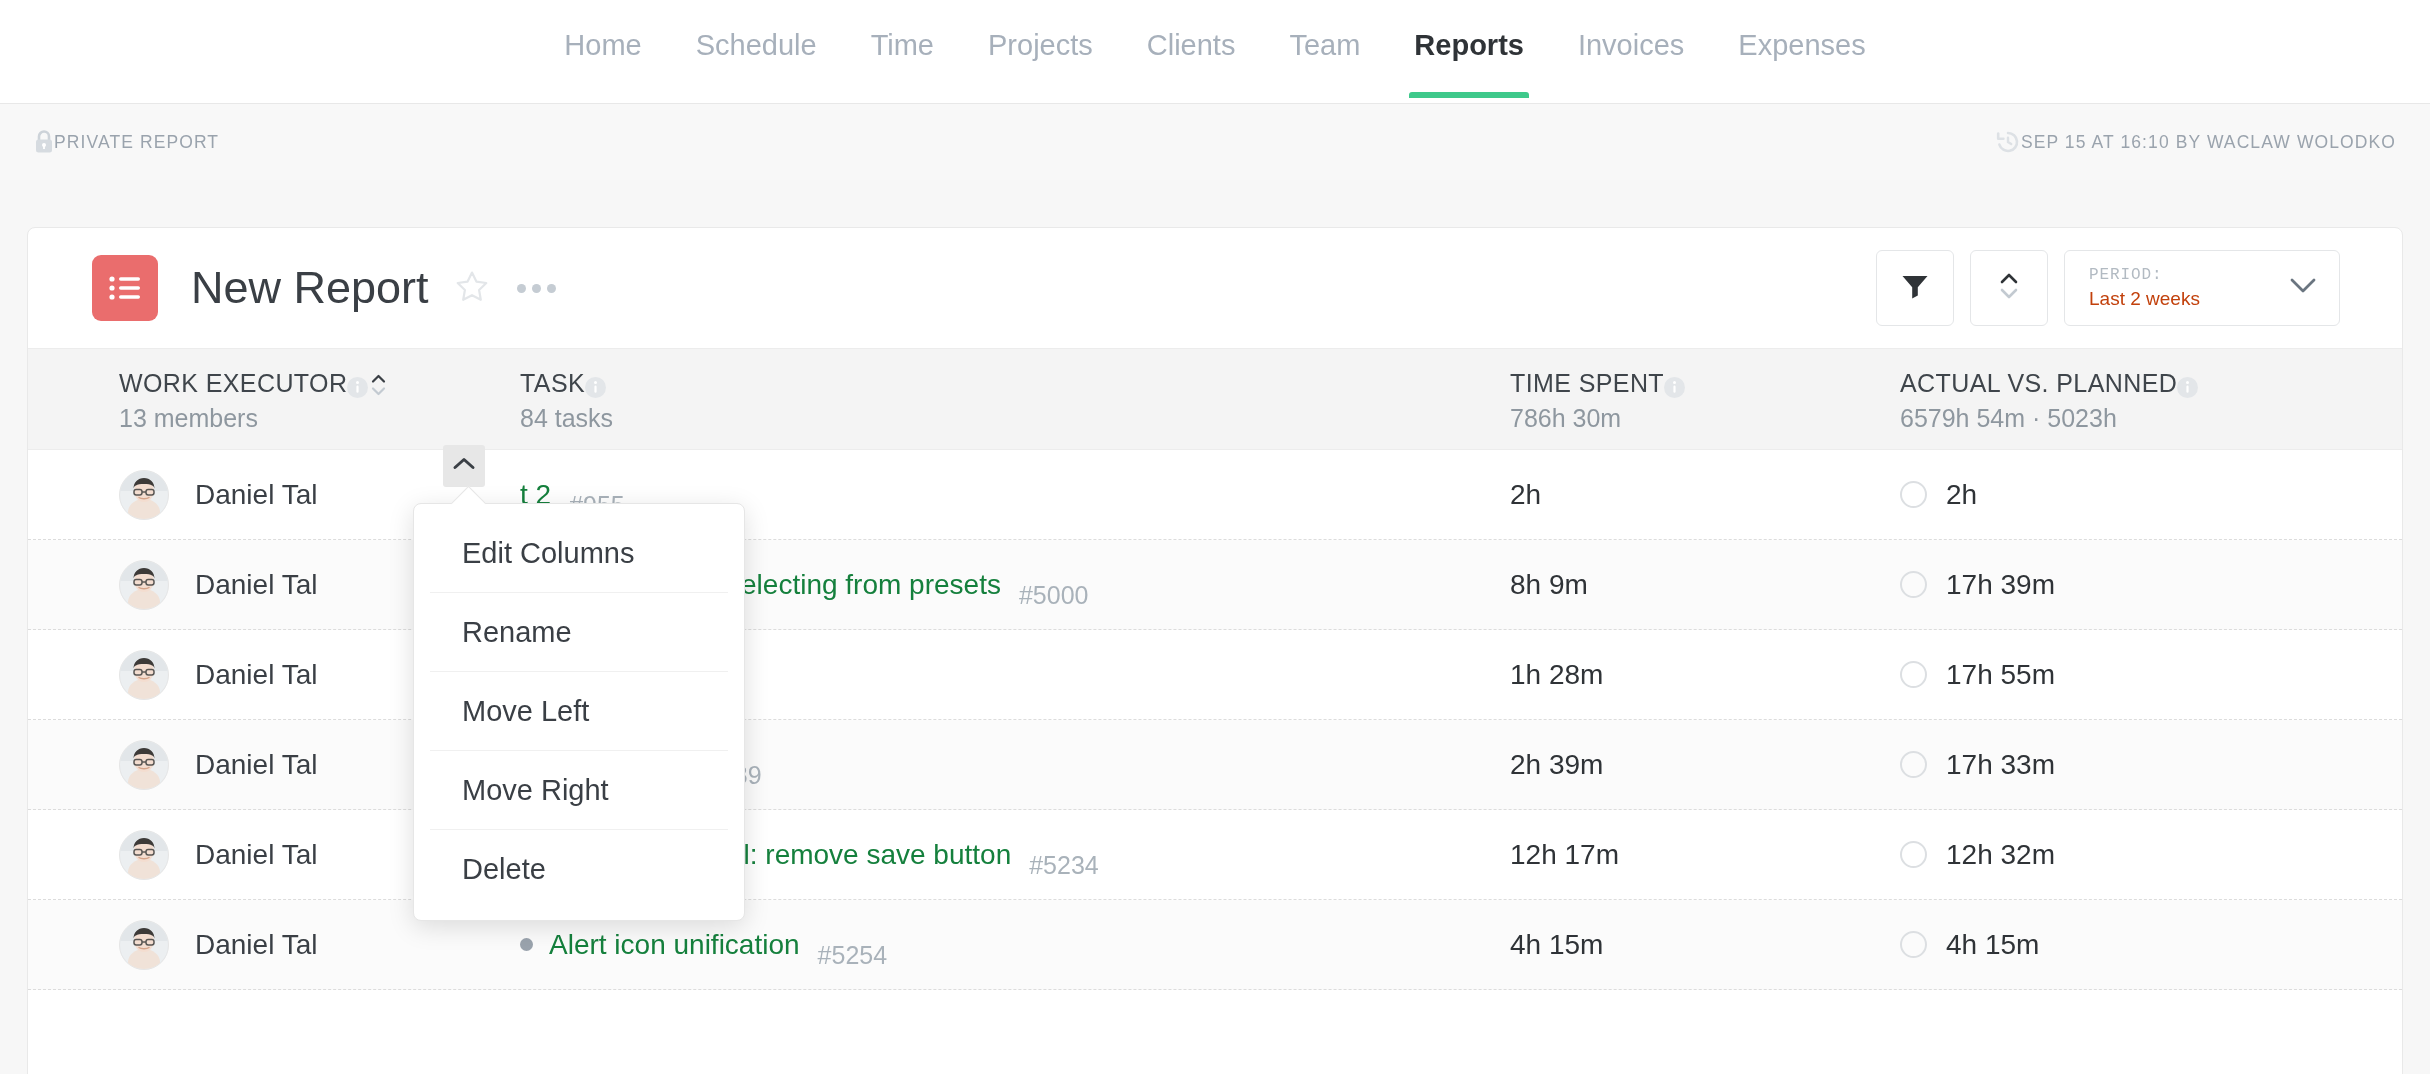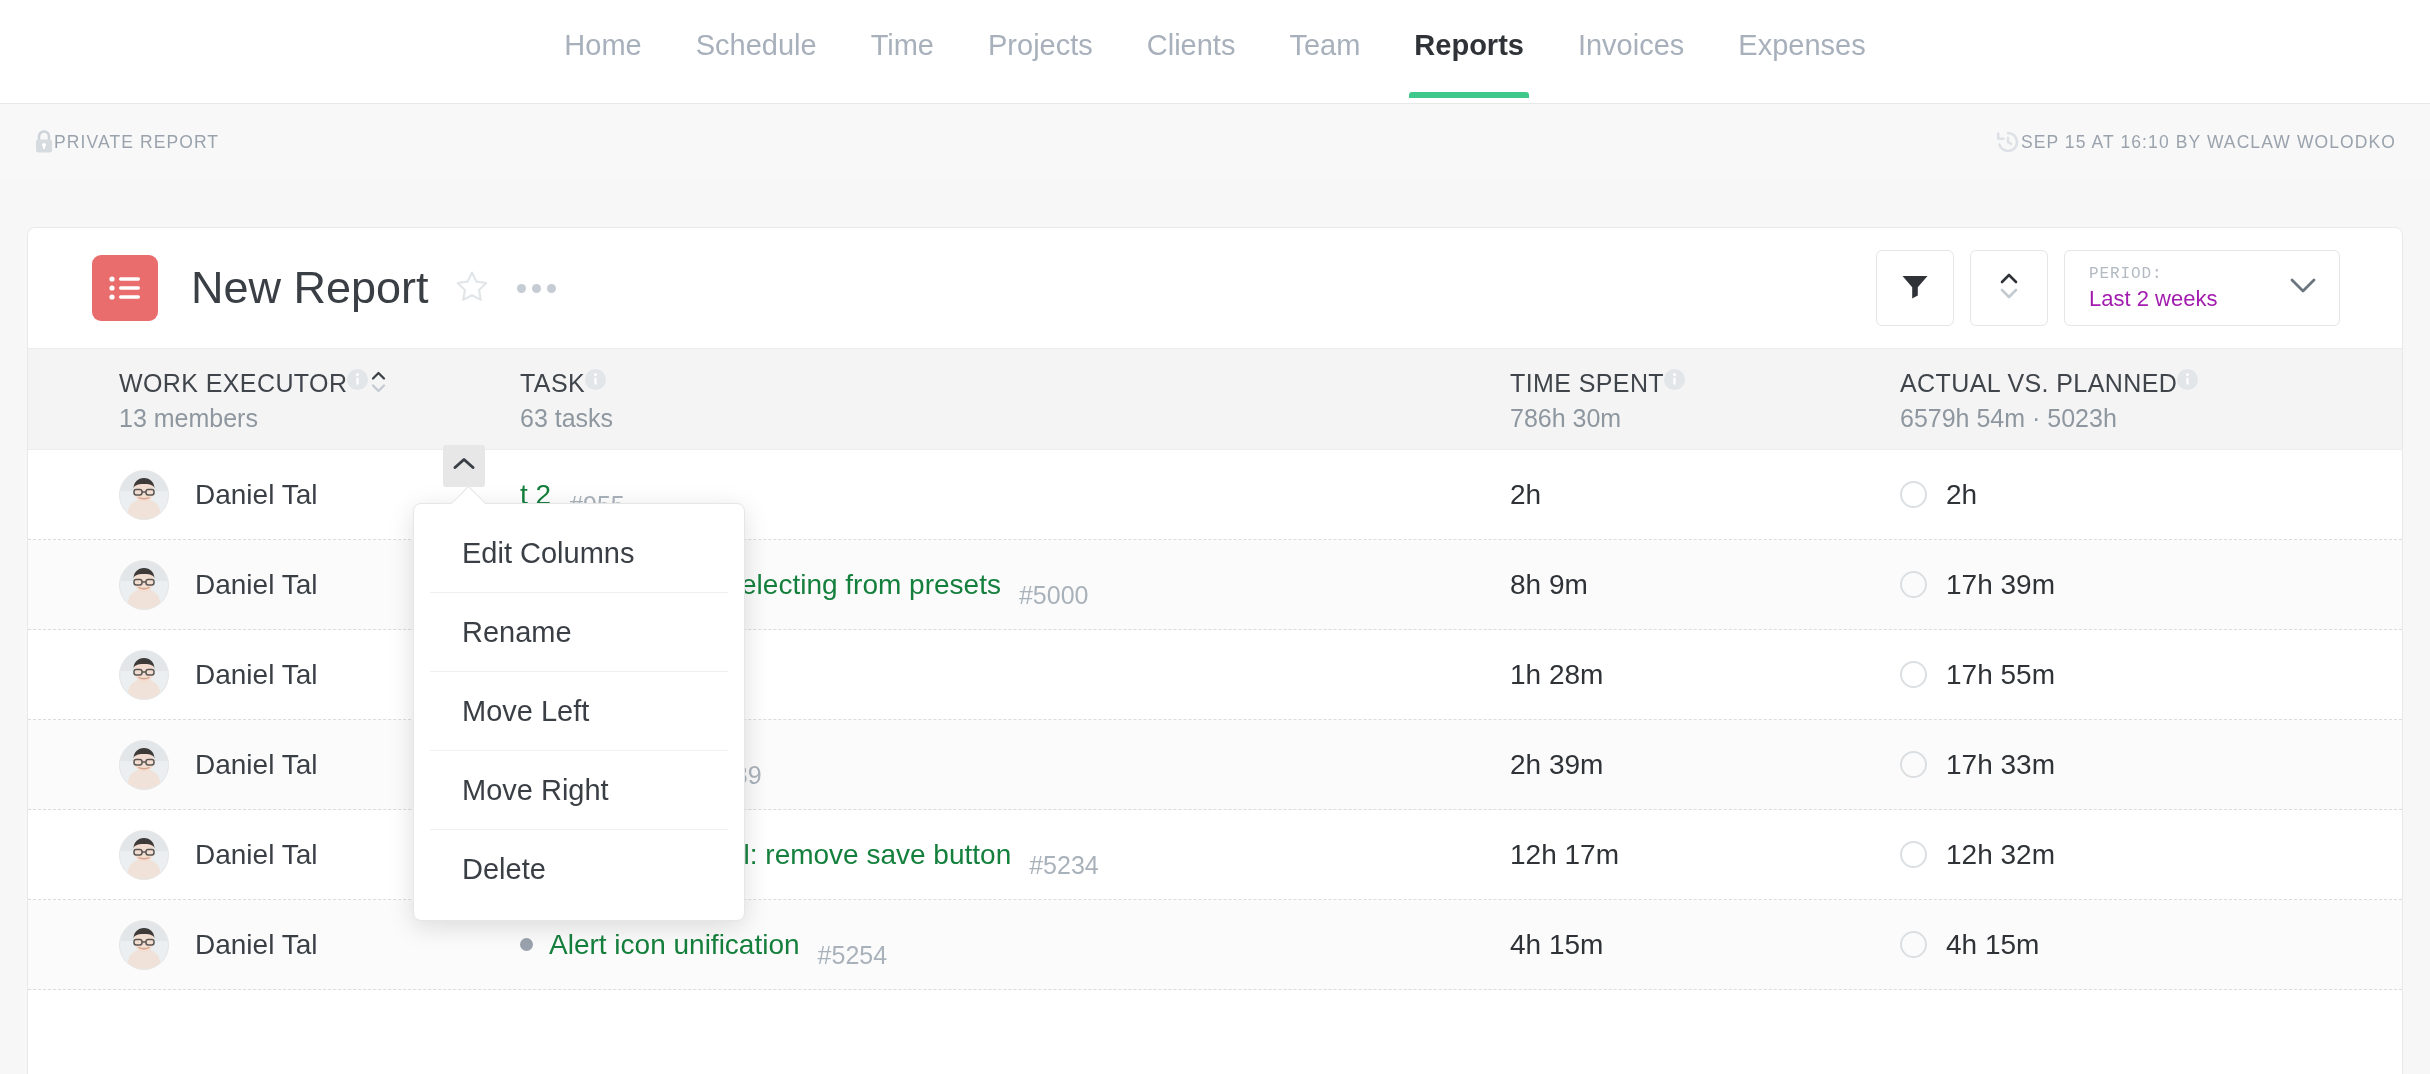--- a/index.html
+++ b/index.html
@@ -125,39 +125,39 @@
     display: flex; align-items: center; justify-content: space-between;
     padding: 0 22px 0 24px;
     cursor: pointer;
   }
   .period-label {
     font-size: 16px; letter-spacing: .9px;
     color: #b2bac2; text-transform: uppercase;
     line-height: 1.2;
     font-family: Liberation Mono, monospace;
   }
-  .period-value { font-size: 22px; color: #a21caf; line-height: 1.15; margin-top: 2px; }
+  .period-value { font-size: 19px; color: #c2410c; line-height: 1.15; margin-top: 2px; }
   .period-text { display: flex; flex-direction: column; justify-content: center; }
 
   
   .table { width: 100%; }
   .thead {
     background: #f4f4f4;
     border-top: 1px solid #ececec;
     border-bottom: 1px solid #ececec;
     display: flex;
     height: 102px;
     padding-left: 91px;
     position: relative;
   }
   .th {
     display: flex; flex-direction: column; justify-content: center;
     padding-top: 4px;
   }
-  .th-top { display: flex; align-items: flex-start; }
+  .th-top { display: flex; align-items: flex-end; }
   .th-title {
     font-size: 25px; color: #3f454b; letter-spacing: .4px;
     text-transform: uppercase; white-space: nowrap;
   }
   .th-sub { font-size: 25px; color: #8e979f; margin-top: 6px; white-space: nowrap; }
 
   .info-icon { width: 21px; height: 21px; display:block; flex:none; }
   .sort-icon { width: 17px; height: 26px; display:block; flex:none; margin-left: 2px; cursor: pointer; }
 
   
@@ -362,21 +362,21 @@
         </div>
         <div class="th col-task">
           <div class="th-top">
             <span class="th-title">TASK</span>
             <span class="info-icon"><svg width="21" height="21" viewBox="0 0 21 21">
                 <circle cx="10.5" cy="10.5" r="10.5" fill="#e3e6e9"></circle>
                 <rect x="9.4" y="8.6" width="2.2" height="7.2" rx="1.1" fill="#fff"></rect>
                 <circle cx="10.5" cy="5.6" r="1.5" fill="#fff"></circle>
               </svg></span>
           </div>
-          <div class="th-sub">63 tasks</div>
+          <div class="th-sub">84 tasks</div>
         </div>
         <div class="th col-time">
           <div class="th-top">
             <span class="th-title">TIME SPENT</span>
             <span class="info-icon"><svg width="21" height="21" viewBox="0 0 21 21">
                 <circle cx="10.5" cy="10.5" r="10.5" fill="#e3e6e9"></circle>
                 <rect x="9.4" y="8.6" width="2.2" height="7.2" rx="1.1" fill="#fff"></rect>
                 <circle cx="10.5" cy="5.6" r="1.5" fill="#fff"></circle>
               </svg></span>
           </div>

